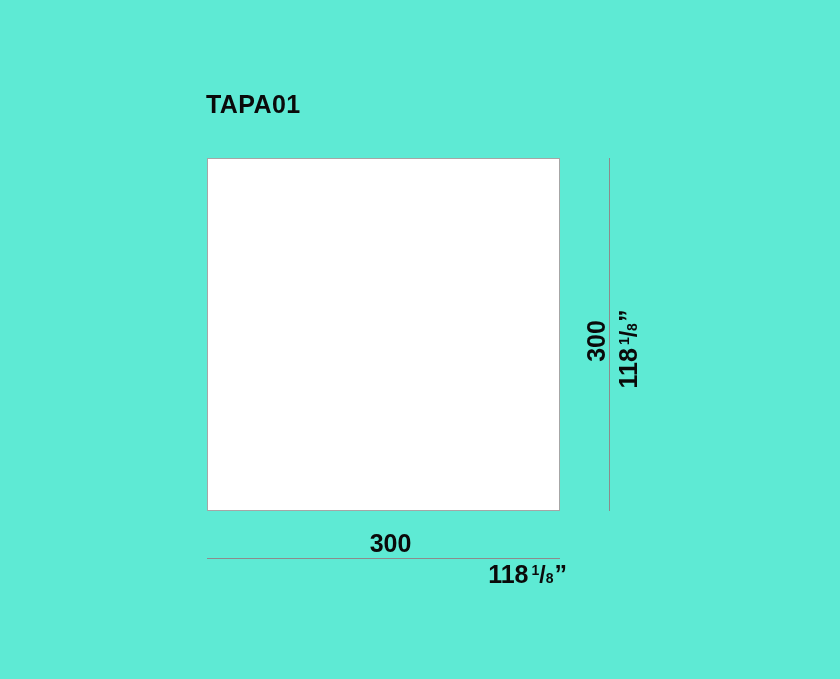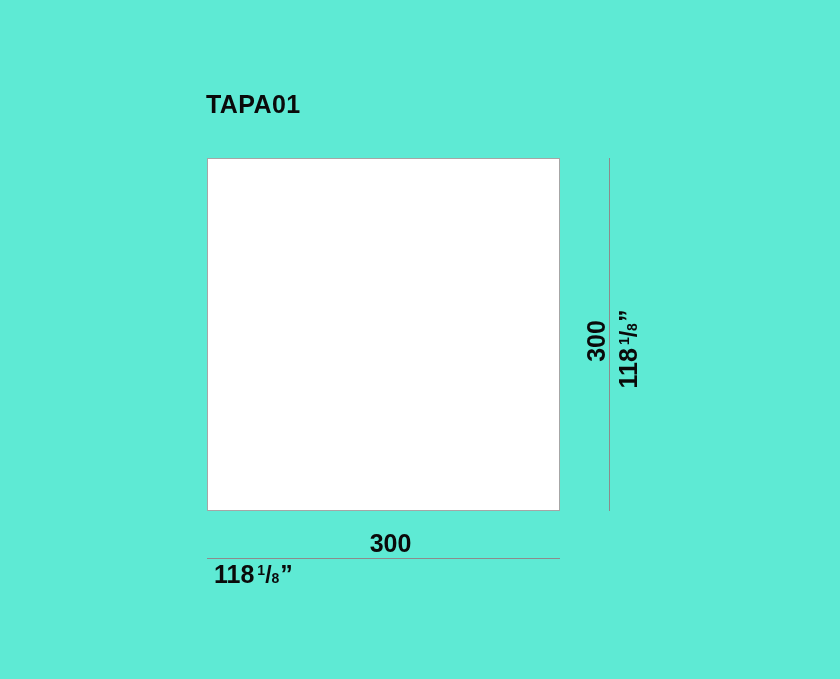--- a/index.html
+++ b/index.html
@@ -75,21 +75,21 @@
     left: 214px;
     top: 531px;
     width: 353px;
     text-align: center;
   }
   .h-imperial {
     position: absolute;
     left: 214px;
     top: 562px;
     width: 353px;
-    text-align: left;
+    text-align: right;
   }
   .frac-num {
     font-size: 14px;
     position: relative;
     top: -8px;
     margin-left: 3px;
   }
   .frac-slash {
     font-size: 23px;
   }

